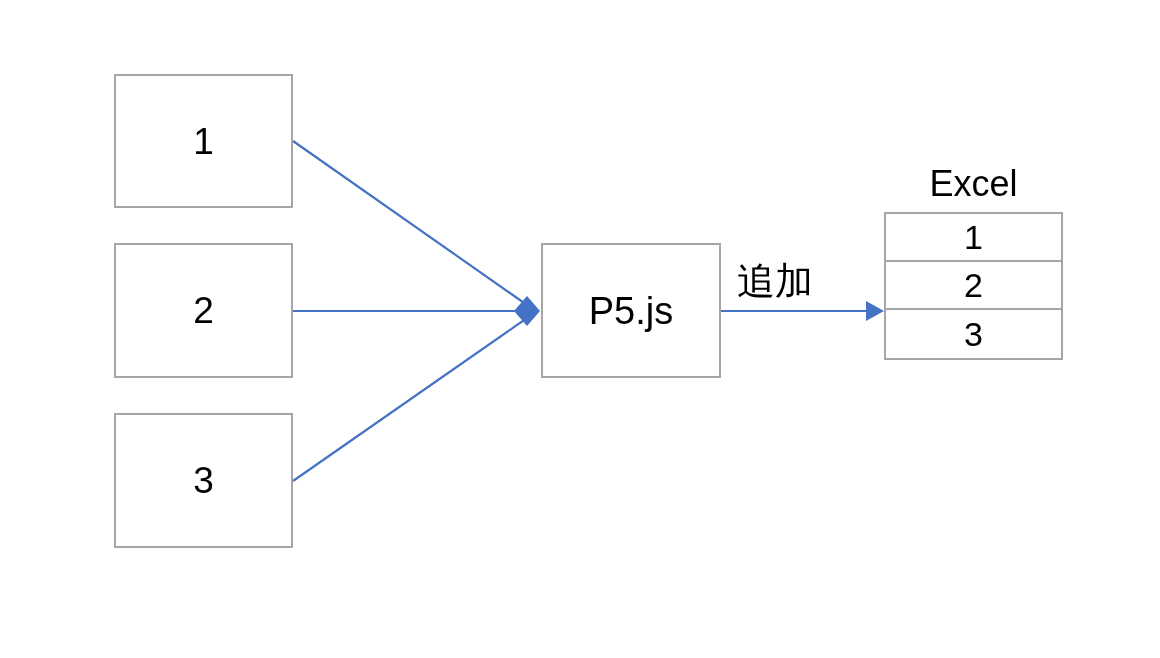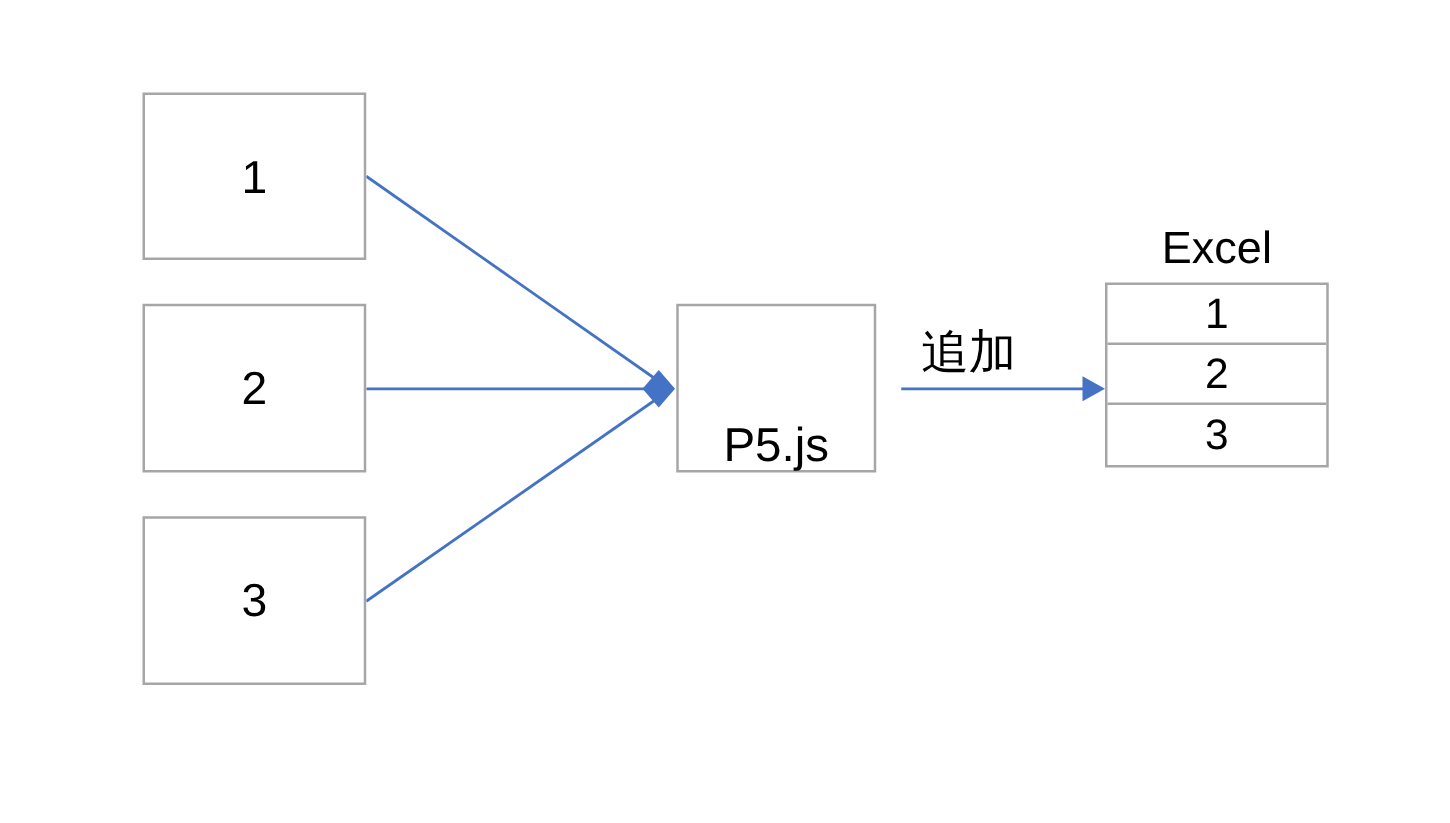--- a/index.html
+++ b/index.html
@@ -35,28 +35,28 @@
     color: #000000;
     font-weight: 400;
   }
 
   
   #box-1 { left: 114px; top: 74px;  width: 179px; height: 134px; }
   #box-2 { left: 114px; top: 243px; width: 179px; height: 135px; }
   #box-3 { left: 114px; top: 413px; width: 179px; height: 135px; }
 
   
-  #box-p5 { left: 541px; top: 243px; width: 160px; height: 135px; align-items: flex-end; }
+  #box-p5 { left: 541px; top: 243px; width: 180px; height: 135px; }
   #box-p5 .node-label { font-size: 38px; }
 
   
   #excel-group {
     position: absolute;
     left: 884px;
-    top: 180px;
+    top: 166px;
     width: 179px;
   }
   #excel-title {
     text-align: center;
     font-size: 36px;
     line-height: 1;
     color: #000000;
     margin-bottom: 10px;
   }
   #excel-table {

